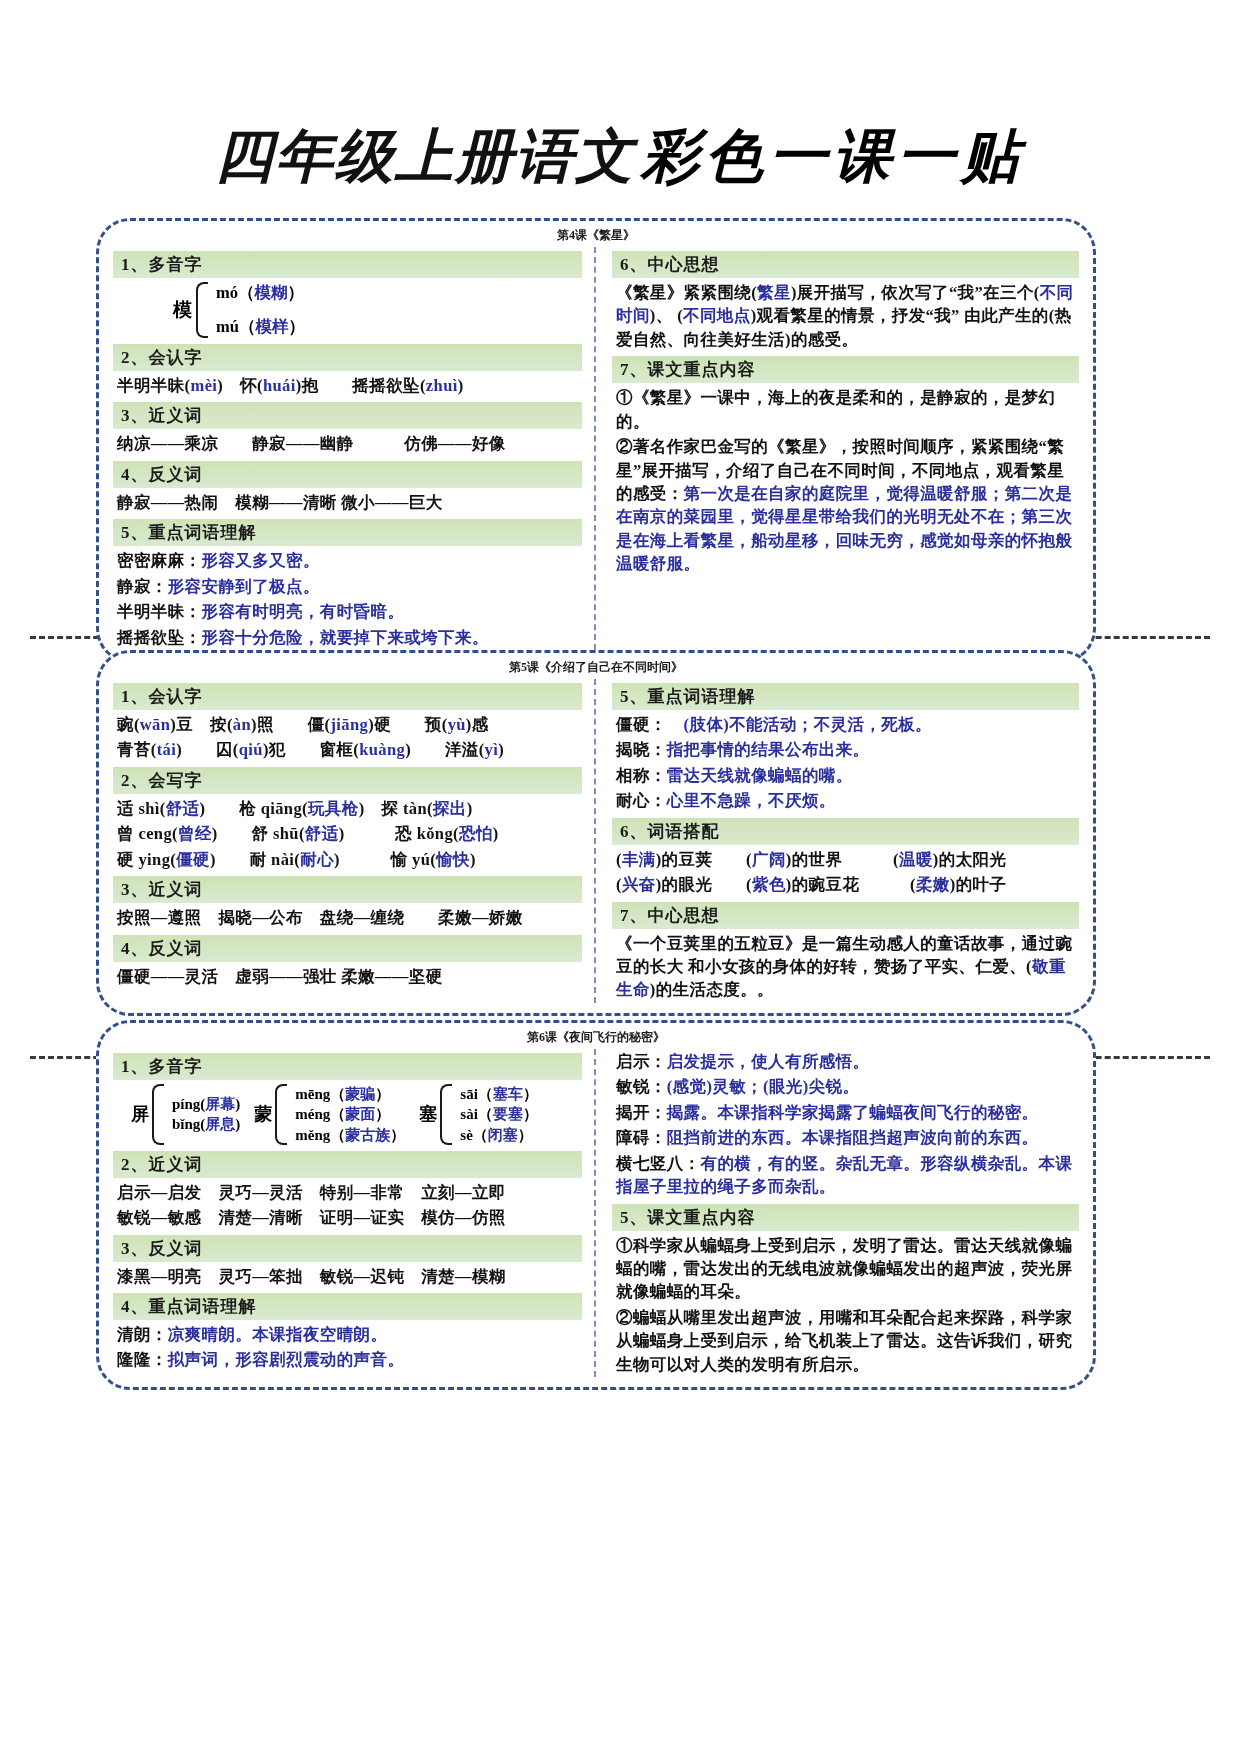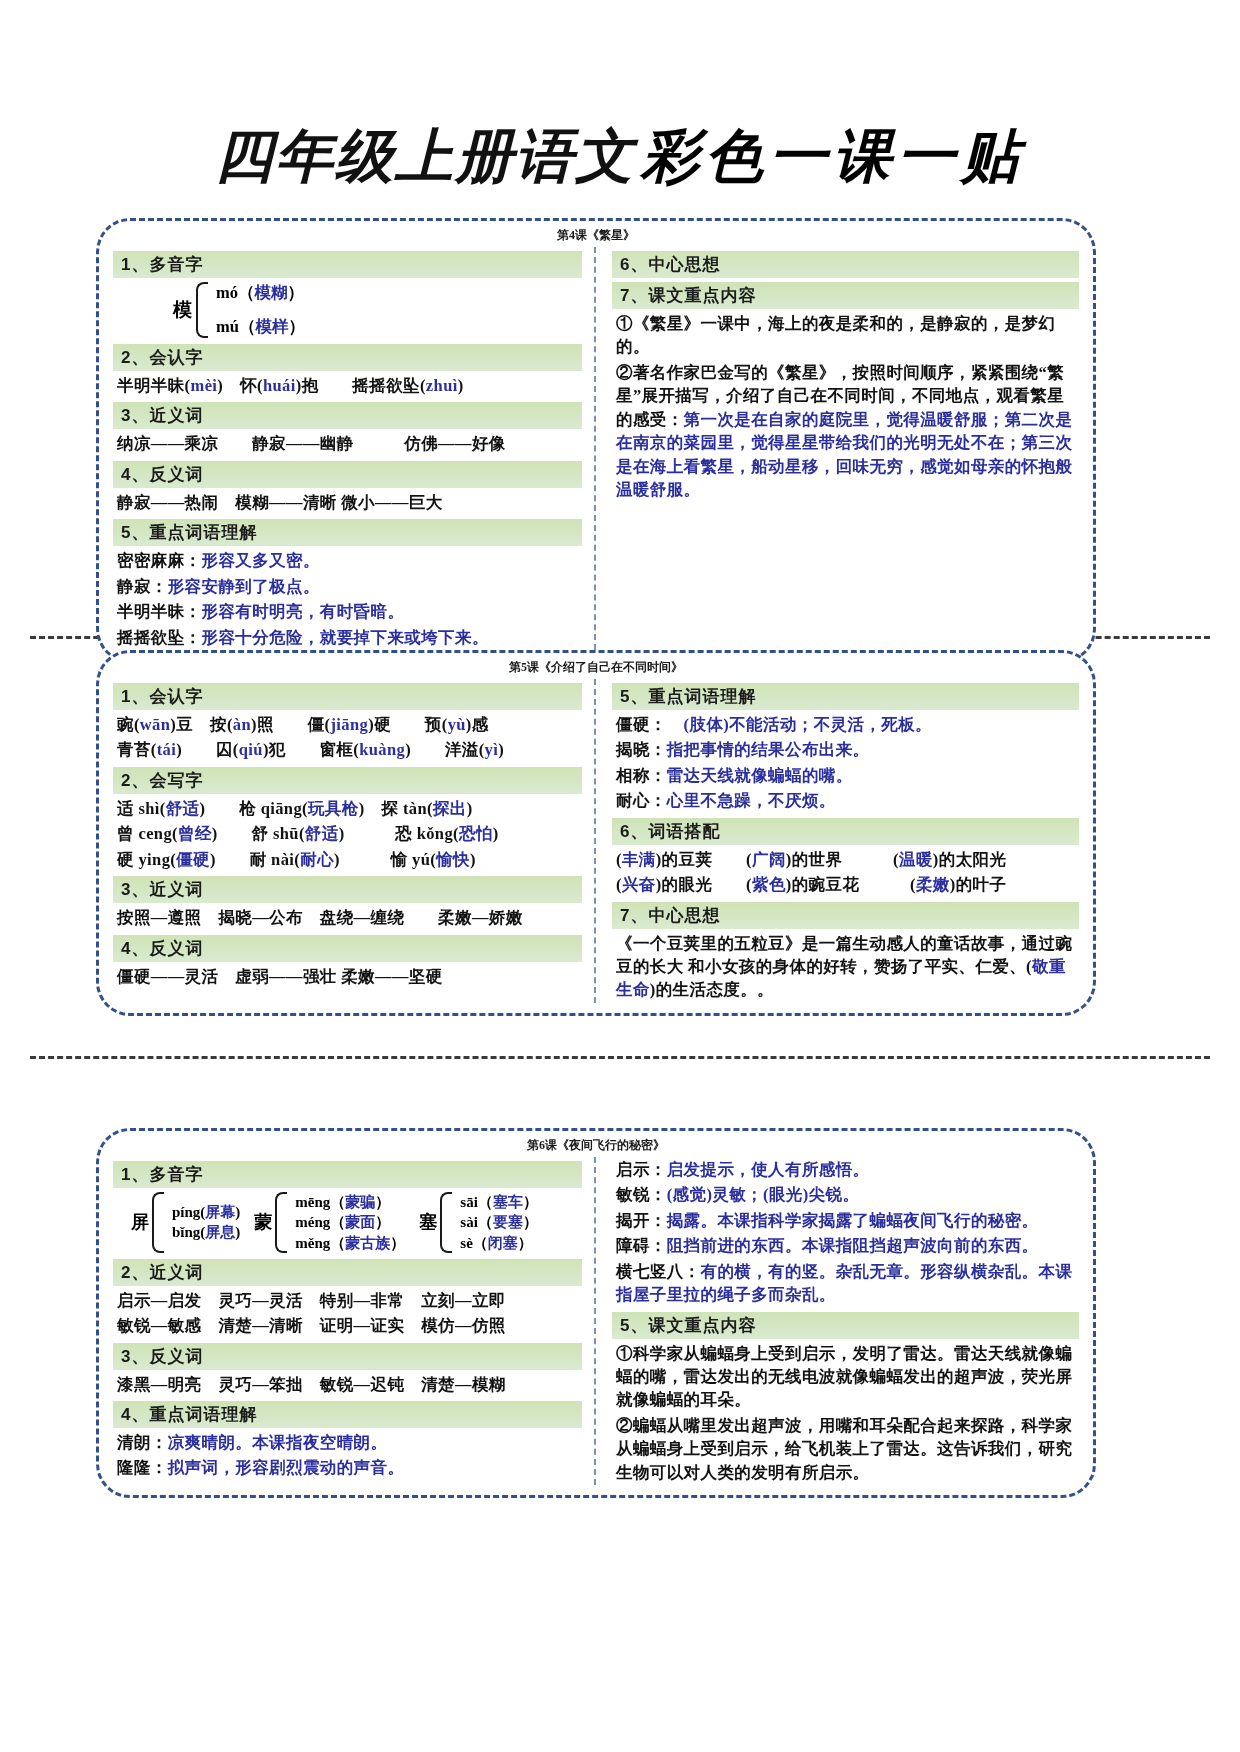--- a/index.html
+++ b/index.html
@@ -59,21 +59,21 @@
   .col.left{padding-right:12px;border-right:2px dashed #7d8fb5;}
   .col.right{padding-left:16px;}
 
   .hdr{
     background:linear-gradient(to bottom,#cfe3b6,#d9ead0);
     color:#1b1b1b;
     font-weight:bold;
     font-size:17px;
     padding:2px 8px;
     margin:4px 0 2px 0;
-    font-family:Liberation Sans, sans-serif;
+    font-family:Liberation Serif, serif;
     letter-spacing:1px;
   }
   .line{
     font-size:16.5px;
     color:#121212;
     line-height:1.42;
     padding:1px 4px;
     font-weight:bold;
     letter-spacing:0.4px;
     font-family:"Liberation Serif","DejaVu Serif",serif;
@@ -142,20 +142,21 @@
           <div class="hdr">4、反义词</div>
           <div class="line">静寂——热闹　模糊——清晰 微小——巨大</div>
           <div class="hdr">5、重点词语理解</div>
           <div class="line">密密麻麻：<span class="bl">形容又多又密。</span></div>
           <div class="line">静寂：<span class="bl">形容安静到了极点。</span></div>
           <div class="line">半明半昧：<span class="bl">形容有时明亮，有时昏暗。</span></div>
           <div class="line">摇摇欲坠：<span class="bl">形容十分危险，就要掉下来或垮下来。</span></div>
         </div>
       <div class="col right">
           <div class="hdr">6、中心思想</div>
+          <div class="line">《繁星》紧紧围绕(<span class="bl">繁星</span>)展开描写，依次写了“我”在三个(<span class="bl">不同时间</span>)、 (<span class="bl">不同地点</span>)观看繁星的情景，抒发“我” 由此产生的(热爱自然、向往美好生活)的感受。</div>
           <div class="hdr">7、课文重点内容</div>
           <div class="line">①《繁星》一课中，海上的夜是柔和的，是静寂的，是梦幻的。</div>
           <div class="line">②著名作家巴金写的《繁星》，按照时间顺序，紧紧围绕“繁星”展开描写，介绍了自己在不同时间，不同地点，观看繁星的感受：<span class="bl">第一次是在自家的庭院里，觉得温暖舒服；第二次是在南京的菜园里，觉得星星带给我们的光明无处不在；第三次是在海上看繁星，船动星移，回味无穷，感觉如母亲的怀抱般温暖舒服。</span></div>
         </div>
     </div>
   </div>
 
   <div class="card" id="card1" style="top:650px;">
     <div class="card-title">第5课《介绍了自己在不同时间》</div>
     <div class="cols">
@@ -180,21 +181,21 @@
           <div class="line">耐心：<span class="bl">心里不急躁，不厌烦。</span></div>
           <div class="hdr">6、词语搭配</div>
           <div class="line">(<span class="bl">丰满</span>)的豆荚　　(<span class="bl">广阔</span>)的世界　　　(<span class="bl">温暖</span>)的太阳光</div>
           <div class="line">(<span class="bl">兴奋</span>)的眼光　　(<span class="bl">紫色</span>)的豌豆花　　　(<span class="bl">柔嫩</span>)的叶子</div>
           <div class="hdr">7、中心思想</div>
           <div class="line">《一个豆荚里的五粒豆》是一篇生动感人的童话故事，通过豌豆的长大 和小女孩的身体的好转，赞扬了平实、仁爱、(<span class="bl">敬重生命</span>)的生活态度。。</div>
         </div>
     </div>
   </div>
 
-  <div class="card" id="card2" style="top:1128px;">
+  <div class="card" id="card2" style="top:1020px;">
     <div class="card-title">第6课《夜间飞行的秘密》</div>
     <div class="cols">
       <div class="col left">
           <div class="hdr">1、多音字</div>
           <div class="polyrow">
             <div class="polygrp">
               <span class="ch">屏</span>
               <span class="brace"></span>
               <span class="rows">
                 <div>píng(<span class="bl">屏幕</span>)</div>

